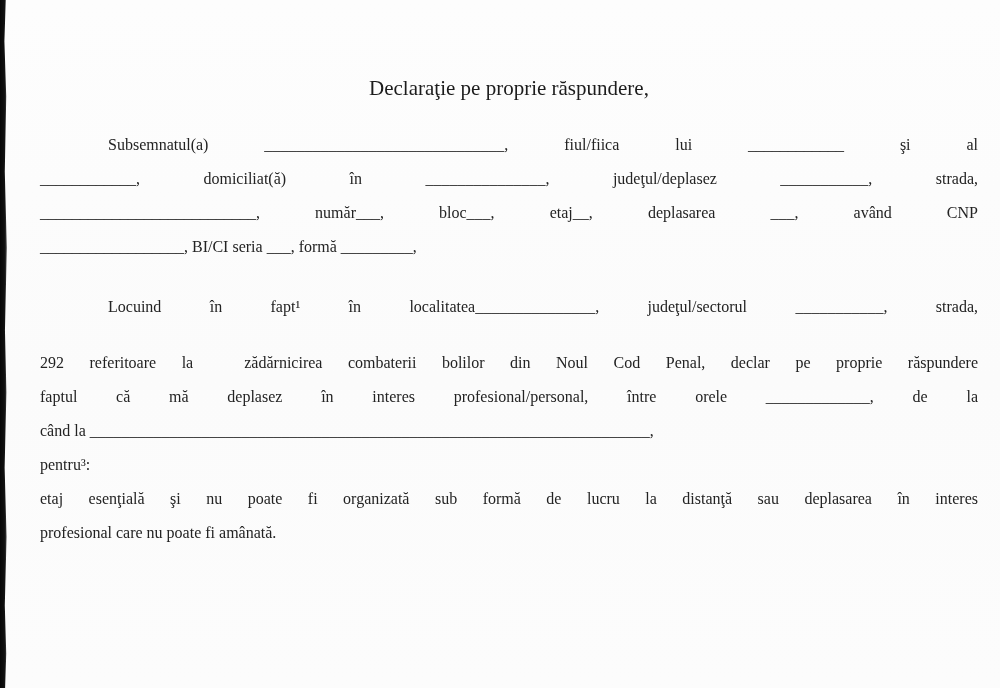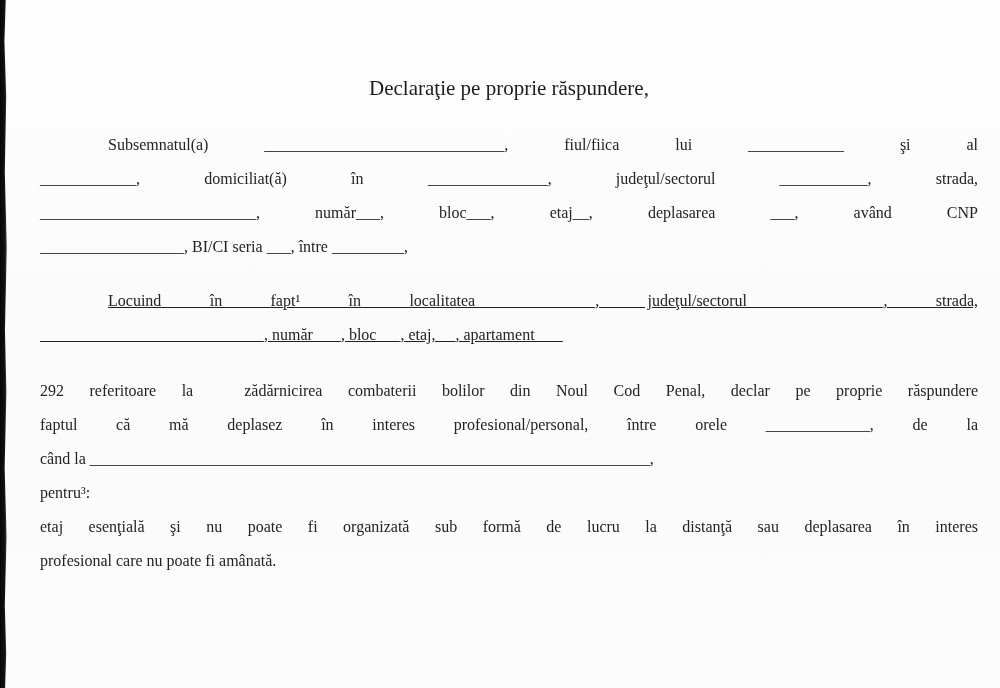--- a/index.html
+++ b/index.html
@@ -49,21 +49,21 @@
     height: 34px;
     white-space: pre-wrap;
     color: #232323;
   }
   
   .j {
     text-align: justify;
     text-align-last: justify;
   }
   .para { margin: 0; }
-  .gap-sm { margin-top: 20px; text-decoration: underline; }
+  .gap-sm { margin-top: 26px; }
   .gap-md { margin-top: 22px; }
   .cb {
     display: inline-block;
     width: 13px;
     height: 16px;
     border: 2px solid #b3b3b3;
     border-radius: 1px;
     vertical-align: -2px;
     margin: 0 26px 0 18px;
     background: transparent;
@@ -74,28 +74,27 @@
 <body>
 
 <div class="page">
   <div class="scan-edge"></div>
   <div class="content">
 
     <h1 class="doc-title">Declaraţie pe proprie răspundere,</h1>
 
     <div class="para">
       <div class="line j" style="text-indent:68px">Subsemnatul(a) ______________________________, fiul/fiica lui ____________ şi al</div>
-      <div class="line j">____________, domiciliat(ă) în _______________, judeţul/sectorul ___________, strada,</div>
+      <div class="line j">____________, domiciliat(ă) în _______________, judeţul/deplasez ___________, strada,</div>
       <div class="line j">___________________________, număr___, bloc___, etaj__, deplasarea ___, având CNP</div>
-      <div class="line">__________________, BI/CI seria ___, între _________,</div>
+      <div class="line">__________________, BI/CI seria ___, formă _________,</div>
     </div>
 
     <div class="para gap-sm">
       <div class="line j" style="text-indent:68px">Locuind în fapt¹ în localitatea_______________, judeţul/sectorul ___________, strada,</div>
-      <div class="line">____________________________, număr ___, bloc___, etaj, __, apartament ___</div>
     </div>
 
     <div class="para gap-md">
       <div class="line j">292 referitoare la  zădărnicirea combaterii bolilor din Noul Cod Penal, declar pe proprie răspundere</div>
       <div class="line j">faptul că mă deplasez în interes profesional/personal, între orele _____________, de la</div>
       <div class="line">când la ______________________________________________________________________,</div>
       <div class="line">pentru³:</div>
     </div>
 
     <div class="para">

